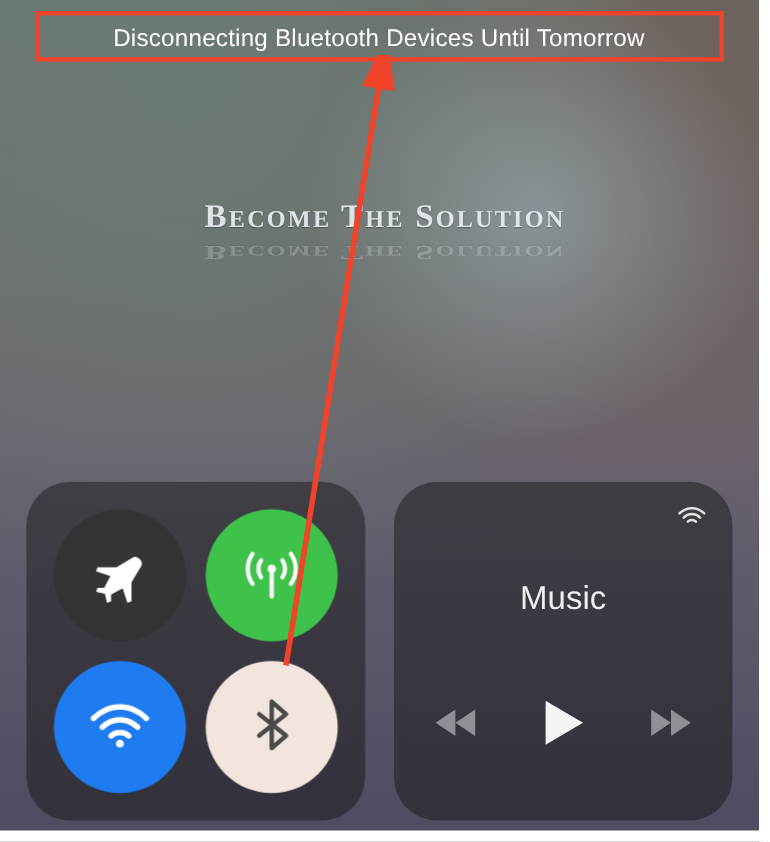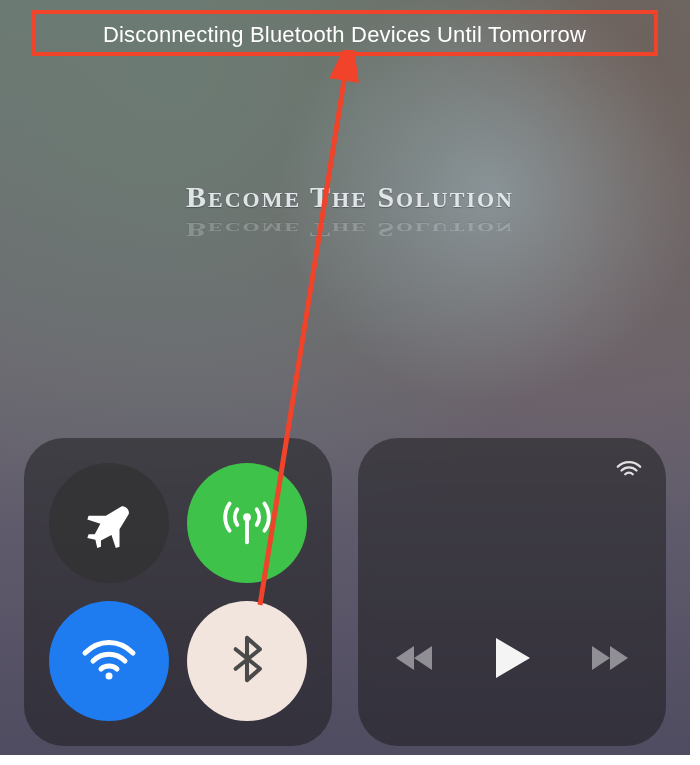--- a/index.html
+++ b/index.html
@@ -237,20 +237,21 @@
 
 <div class="panel music-panel">
   <div class="music-inner">
     <span class="airplay-corner">
       <svg width="30" height="30" viewBox="0 0 40 40" fill="none" stroke="rgba(255,255,255,0.85)" stroke-width="3" stroke-linecap="round">
         <path d="M10 14 A14 14 0 0 1 30 14"></path>
         <path d="M5 9 A21 21 0 0 1 35 9"></path>
         <path d="M15 19 A7 7 0 0 1 25 19"></path>
       </svg>
     </span>
+    <div class="music-title">Music</div>
     <div class="playback-row">
       <span class="pb-btn">
         <svg width="50" height="40" viewBox="0 0 50 40">
           <polygon points="22,20 40,8 40,32" fill="rgba(255,255,255,0.45)"></polygon>
           <polygon points="4,20 22,8 22,32" fill="rgba(255,255,255,0.45)"></polygon>
         </svg>
       </span>
       <span class="pb-btn">
         <svg width="44" height="48" viewBox="0 0 44 48">
           <polygon points="6,4 40,24 6,44" fill="rgba(255,255,255,0.95)"></polygon>

